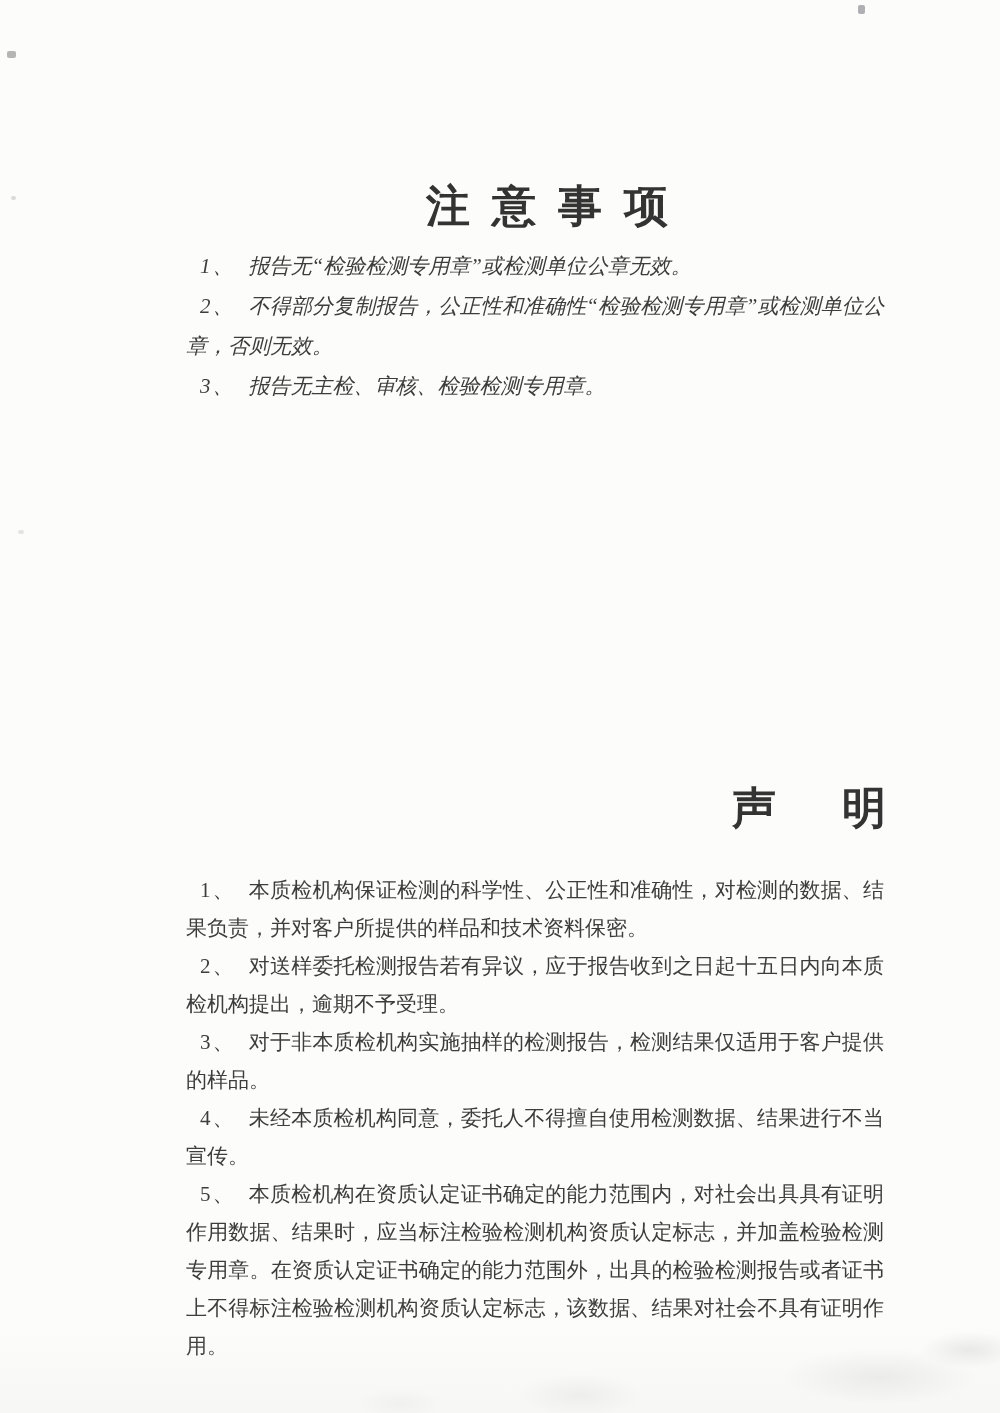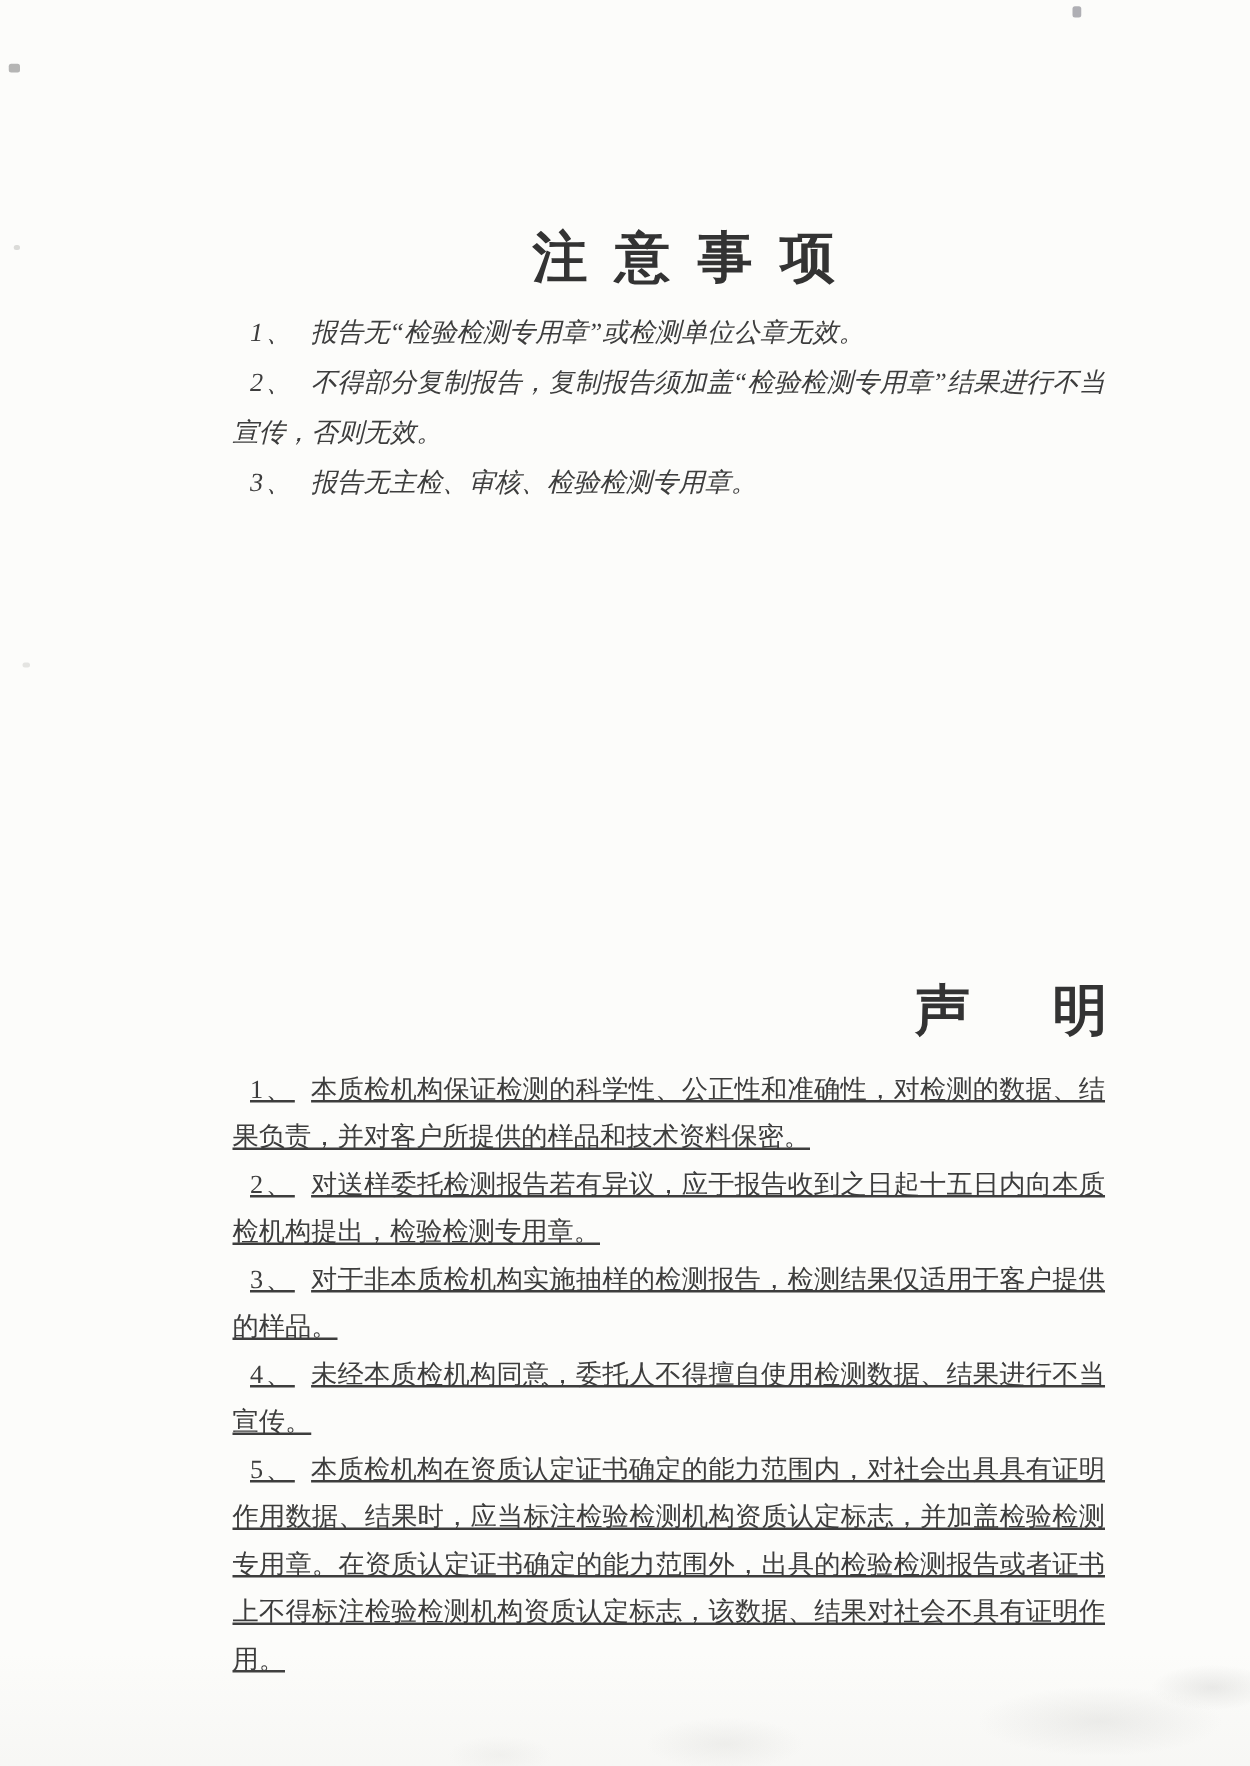--- a/index.html
+++ b/index.html
@@ -45,21 +45,21 @@
   }
   .title-notice   { top: 152px; letter-spacing: 22px; padding-left: 22px; }
   .title-statement{ top: 754px; letter-spacing: 66px; padding-left: 66px; text-align: right; }
 
   .item-list {
     position: absolute;
     left: 186px;
     width: 698px;
   }
   .notice-list    { top: 246px; }
-  .statement-list { top: 852px; text-decoration: underline; }
+  .statement-list { top: 871px; }
 
   .item {
     margin: 0;
     font-size: 21px;
     text-align: justify;
     text-indent: 14px;
     color: #3d3d3d;
   }
   .notice-list .item    { line-height: 40px; font-style: italic; }
   .statement-list .item { line-height: 38px; }
@@ -73,28 +73,28 @@
 
   <div class="speck speck-a"></div>
   <div class="speck speck-b"></div>
   <div class="speck speck-c"></div>
   <div class="speck speck-d"></div>
 
   <h1 class="section-title title-notice">注意事项</h1>
 
   <div class="item-list notice-list">
     <p class="item"><span class="num">1、</span><span>报告无“检验检测专用章”或检测单位公章无效。</span></p>
-    <p class="item"><span class="num">2、</span><span>不得部分复制报告，复制报告须加盖“检验检测专用章”结果进行不当宣传，否则无效。</span></p>
+    <p class="item"><span class="num">2、</span><span>不得部分复制报告，公正性和准确性“检验检测专用章”或检测单位公章，否则无效。</span></p>
     <p class="item"><span class="num">3、</span><span>报告无主检、审核、检验检测专用章。</span></p>
   </div>
 
   <h1 class="section-title title-statement">声明</h1>
 
   <div class="item-list statement-list">
     <p class="item"><span class="num">1、</span><span>本质检机构保证检测的科学性、公正性和准确性，对检测的数据、结果负责，并对客户所提供的样品和技术资料保密。</span></p>
-    <p class="item"><span class="num">2、</span><span>对送样委托检测报告若有异议，应于报告收到之日起十五日内向本质检机构提出，检验检测专用章。</span></p>
+    <p class="item"><span class="num">2、</span><span>对送样委托检测报告若有异议，应于报告收到之日起十五日内向本质检机构提出，逾期不予受理。</span></p>
     <p class="item"><span class="num">3、</span><span>对于非本质检机构实施抽样的检测报告，检测结果仅适用于客户提供的样品。</span></p>
     <p class="item"><span class="num">4、</span><span>未经本质检机构同意，委托人不得擅自使用检测数据、结果进行不当宣传。</span></p>
     <p class="item"><span class="num">5、</span><span>本质检机构在资质认定证书确定的能力范围内，对社会出具具有证明作用数据、结果时，应当标注检验检测机构资质认定标志，并加盖检验检测专用章。在资质认定证书确定的能力范围外，出具的检验检测报告或者证书上不得标注检验检测机构资质认定标志，该数据、结果对社会不具有证明作用。</span></p>
   </div>
 
   <div class="scan-noise"></div>
 </div>
 
 </body></html>

